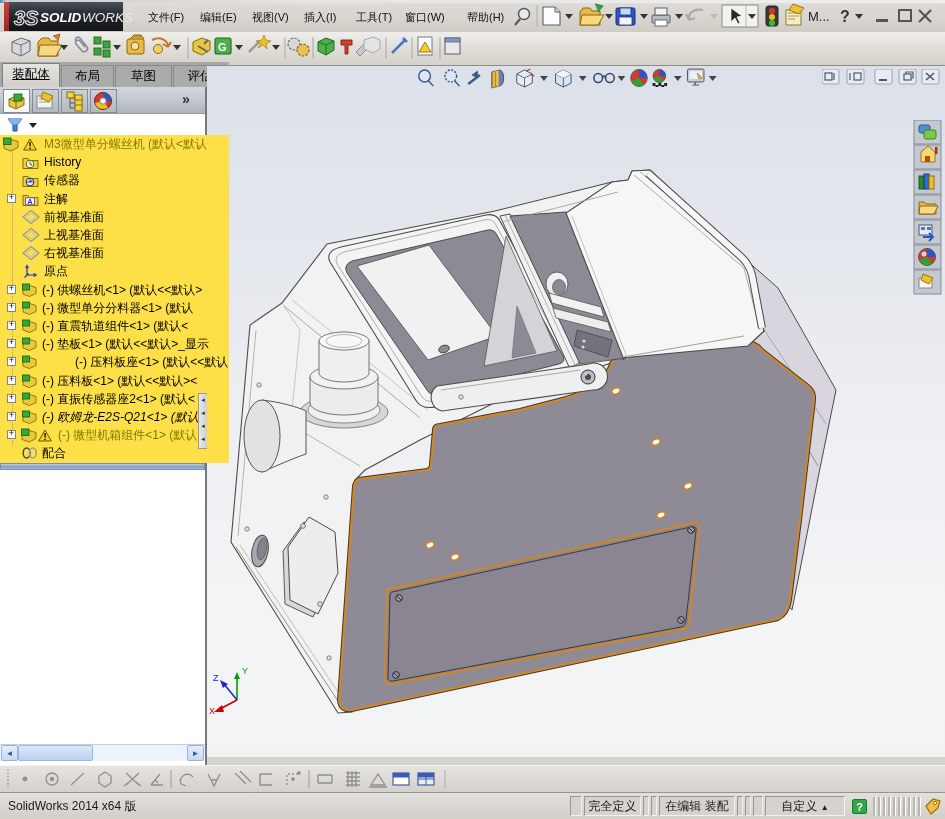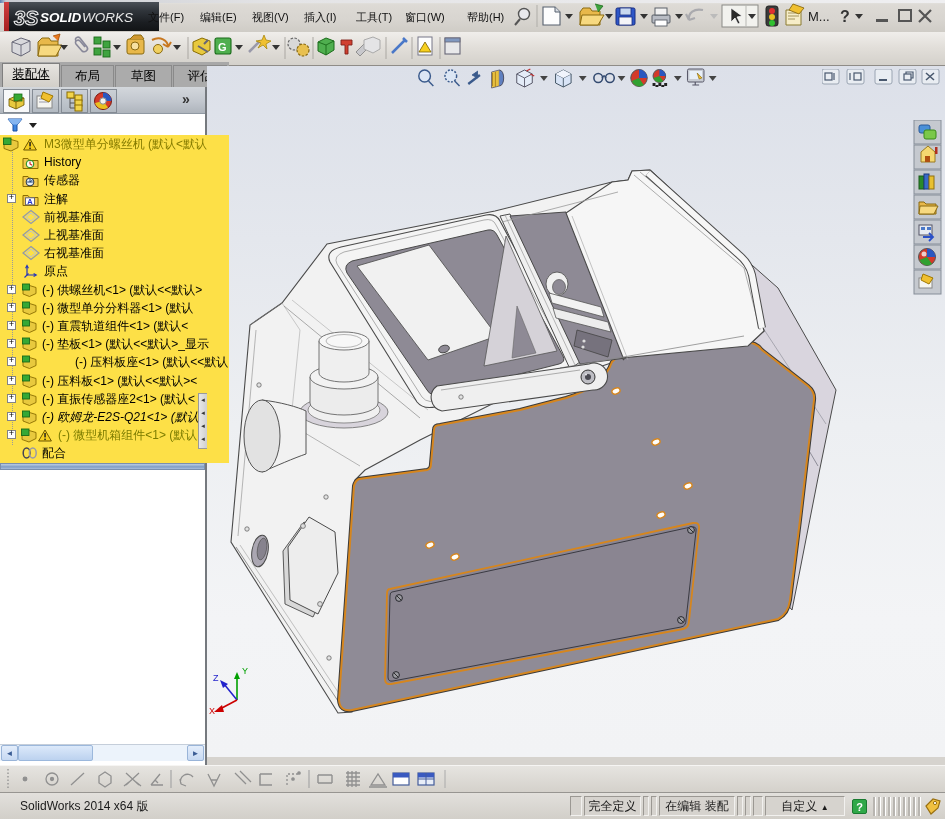--- a/index.html
+++ b/index.html
@@ -3,21 +3,21 @@
 <meta charset="utf-8">
 <style>
 * { margin:0; padding:0; box-sizing:border-box; }
 html,body { width:945px; height:819px; overflow:hidden; }
 body { font-family:"Liberation Sans", sans-serif; position:relative; background:#D6D3CE; }
 .abs { position:absolute; }
 
 #titlebar { left:0; top:0; width:945px; height:32px;
   background:linear-gradient(180deg,#E9E8E6 0%,#DDDAD5 15%,#D8D5D0 60%,#CFCCC6 100%); }
 #titlebar .frame { left:0; top:0; width:945px; height:3px; background:linear-gradient(90deg,#5B80B2 0,#C8CBD1 6px,#E4E4E6 30%,#EFEFF1 100%); }
-#logoblock { left:9px; top:2px; width:150px; height:29px;
+#logoblock { left:9px; top:2px; width:114px; height:29px;
   background:linear-gradient(180deg,#4A5057 0%,#30353B 30%,#1B1E22 70%,#121416 100%); }
 #redstripe { left:4px; top:2px; width:5px; height:29px; background:linear-gradient(180deg,#D04040,#A51F1F); }
 .menu { top:9px; height:16px; font-size:11px; color:#111; line-height:16px; }
 
 #toolbar2 { left:0; top:32px; width:945px; height:34px;
   background:linear-gradient(180deg,#F0EEEB 0%,#E2DFDA 45%,#D4D1CB 100%);
   border-bottom:1px solid #8F8C87; }
 
 #tabstrip { left:0; top:62px; width:229px; height:25px; background:#A8A8A8; }
 .tab { position:absolute; top:3px; height:22px; background:#ABABAB; border:1px solid #8A8A8A; border-bottom:none;
@@ -671,21 +671,21 @@
       <rect x="418" y="7" width="16" height="12" fill="#E8EEF8" stroke="#445C9A" stroke-width="1.2"></rect>
       <rect x="418" y="7" width="16" height="4.5" fill="#3A5AC0"></rect>
       <line x1="426" y1="7" x2="426" y2="19" stroke="#445C9A"></line>
         <line x1="418" y1="13" x2="434" y2="13" stroke="#445C9A"></line>
       <line x1="445" y1="4" x2="445" y2="22" stroke="#AAA"></line>
     </g>
   </svg>
 </div>
 
 <div class="abs" id="statusbar">
-  <div class="abs" style="left:20px;top:5px;">SolidWorks 2014 x64 版</div>
+  <div class="abs" style="left:8px;top:5px;">SolidWorks 2014 x64 版</div>
   <div class="scell" style="left:570px;width:12px;"></div>
   <div class="scell" style="left:584px;width:57px;">完全定义</div>
   <div class="scell" style="left:643px;width:6px;"></div>
   <div class="scell" style="left:651px;width:6px;"></div>
   <div class="scell" style="left:659px;width:76px;">在编辑 装配体</div>
   <div class="scell" style="left:737px;width:6px;"></div>
   <div class="scell" style="left:745px;width:6px;"></div>
   <div class="scell" style="left:753px;width:10px;"></div>
   <div class="scell" style="left:765px;width:80px;">自定义 <span style="font-size:8px;">▲</span></div>
   <div class="abs" style="left:852px;top:6px;width:15px;height:15px;background:#2FA848;border:1px solid #1A7A30;border-radius:2px;color:#FFF;font-size:11px;font-weight:bold;text-align:center;line-height:14px;">?</div>

